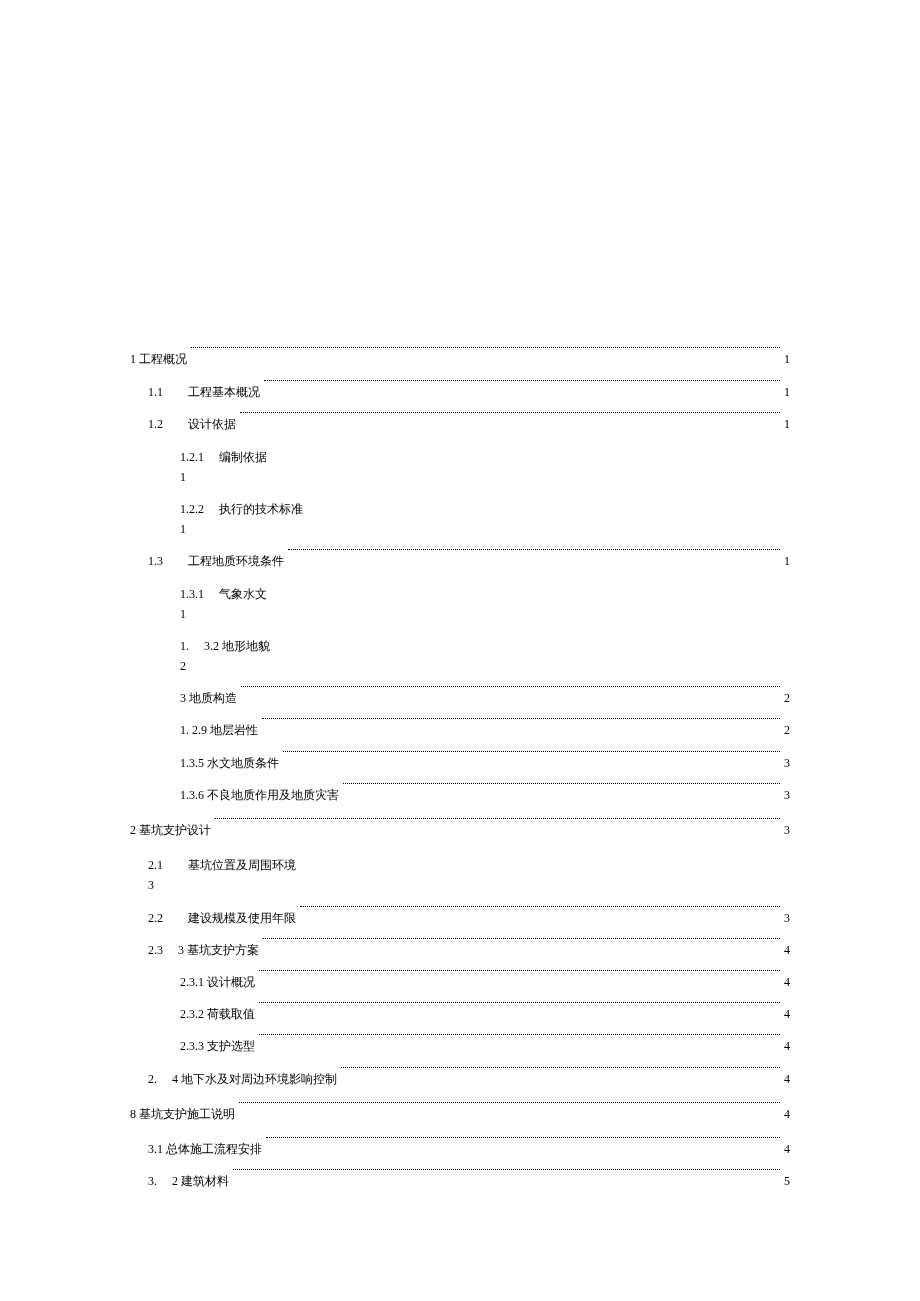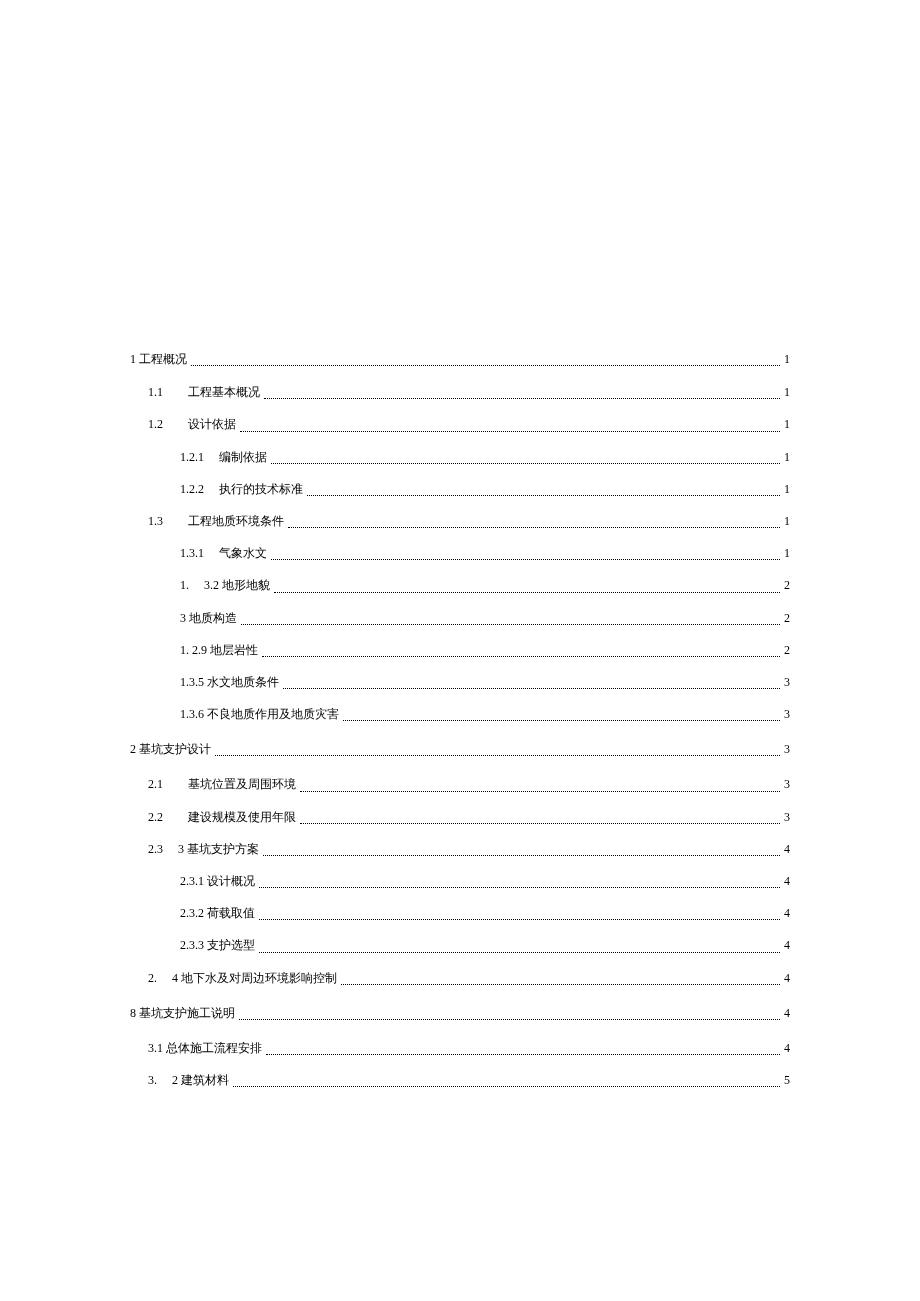--- a/index.html
+++ b/index.html
@@ -14,41 +14,41 @@
       font-family: "SimSun", "宋体", serif;
       font-size: 12px;
       color: #000000;
       position: relative;
     }
     .page {
       padding: 350px 130px 0 130px;
     }
     .toc-line {
       display: flex;
-      align-items: flex-end;
+      align-items: flex-start;
       margin-bottom: 13px;
       line-height: 1.6;
     }
     .toc-label {
       white-space: nowrap;
     }
     .toc-dots {
       flex: 1;
       border-bottom: 1px dotted #000;
       margin: 0 4px;
       position: relative;
       top: -3px;
       height: 1px;
     }
     .toc-page {
       white-space: nowrap;
     }
     .indent-0 { padding-left: 0px; }
     .indent-1 { padding-left: 18px; }
-    .indent-2 { padding-left: 50px; }
+    .indent-2 { padding-left: 50px; flex-direction: column; }
     .indent-2b { padding-left: 50px; }
     .section-gap {
       margin-top: 16px;
       margin-bottom: 16px;
     }
     .num-prefix {
       display: inline-block;
     }
     .num-gap-small { margin-right: 25px; }
     .num-gap-med { margin-right: 15px; }
@@ -116,21 +116,21 @@
       <div class="toc-line indent-2b">
         <span class="toc-label"><span>1.3.6 不良地质作用及地质灾害</span></span>
         <span class="toc-dots"></span>
         <span class="toc-page">3</span>
       </div>
       <div class="toc-line indent-0 section-gap">
         <span class="toc-label"><span>2 基坑支护设计</span></span>
         <span class="toc-dots"></span>
         <span class="toc-page">3</span>
       </div>
-      <div class="toc-line indent-1" style="margin-top: 14px;">
+      <div class="toc-line indent-1" style="margin-top: 14px; flex-direction: column;">
         <span class="toc-label"><span class="num-prefix num-gap-small">2.1</span><span>基坑位置及周围环境</span></span>
         <span class="toc-dots"></span>
         <span class="toc-page">3</span>
       </div>
       <div class="toc-line indent-1">
         <span class="toc-label"><span class="num-prefix num-gap-small">2.2</span><span>建设规模及使用年限</span></span>
         <span class="toc-dots"></span>
         <span class="toc-page">3</span>
       </div>
       <div class="toc-line indent-1">

